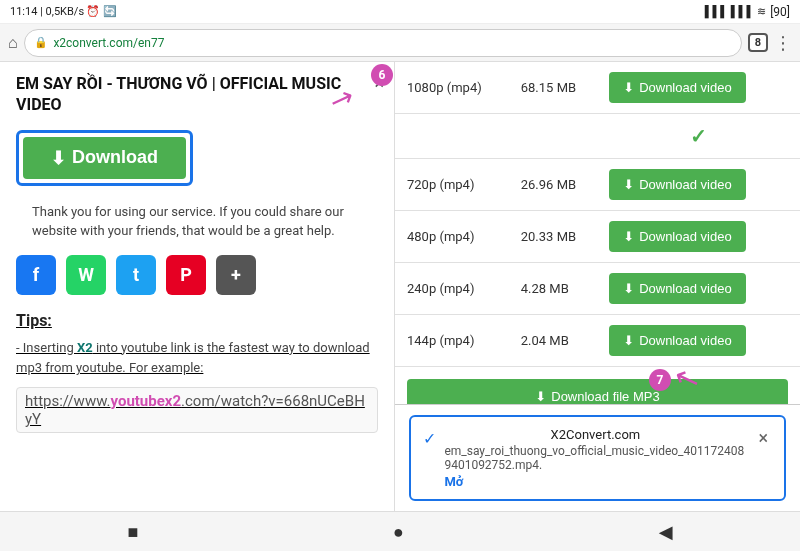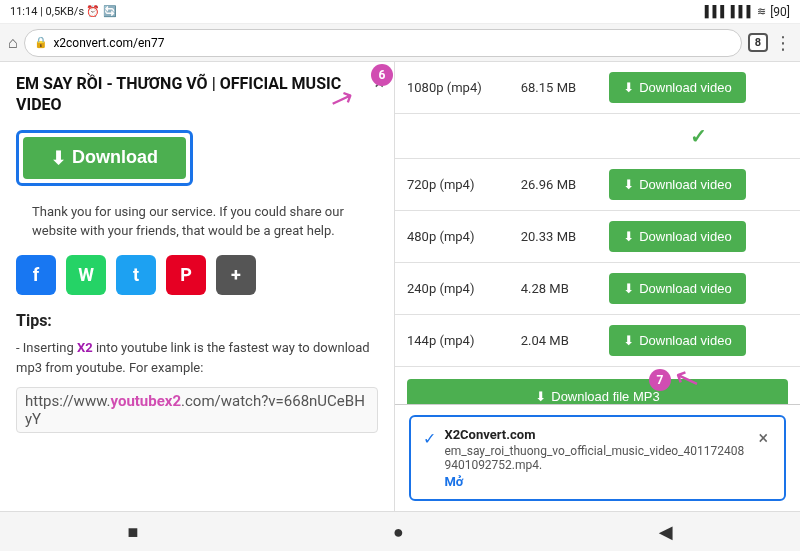--- a/index.html
+++ b/index.html
@@ -65,21 +65,21 @@
       background: #fff;
       border: 1px solid #ccc;
       border-radius: 16px;
       display: flex;
       align-items: center;
       padding: 3px 10px;
       gap: 5px;
       height: 28px;
     }
     .lock-icon { font-size: 11px; color: #555; }
-    .url-text { font-size: 12px; color: #000000; }
+    .url-text { font-size: 12px; color: #15803d; }
     .tab-count {
       background: #fff;
       border: 2px solid #555;
       border-radius: 4px;
       font-size: 11px;
       color: #333;
       padding: 1px 5px;
       font-weight: bold;
     }
     .menu-dots { font-size: 18px; color: #555; cursor: pointer; }
@@ -200,34 +200,35 @@
       font-weight: bold;
       cursor: pointer;
     }
     .fb { background: #1877f2; }
     .wa { background: #25d366; }
     .tw { background: #1da1f2; }
     .pi { background: #e60023; }
     .pl { background: #555; }
 
     .tips-section {
+      text-decoration: underline;
     }
     .tips-title {
       font-size: 16px;
       font-weight: bold;
       color: #222;
       margin-bottom: 8px;
     }
     .tips-text {
       font-size: 13px;
       color: #444;
       line-height: 1.6;
     }
     .highlight-x2 {
-      color: #a21caf;
+      color: #0f766e;
       font-weight: bold;
     }
 
     .example-url {
       background: #f9f9f9;
       border: 1px solid #ddd;
       border-radius: 4px;
       padding: 4px 8px;
       font-size: 15px;
       color: #555;
@@ -329,22 +330,23 @@
     .notif-check {
       color: #1a73e8;
       font-size: 16px;
       margin-top: 2px;
     }
     .notif-text {
       flex: 1;
     }
     .notif-site {
       font-size: 13px;
-      font-weight: bold;
+      font-weight: normal;
       color: #222;
+      text-align: center;
     }
     .notif-filename {
       font-size: 12px;
       color: #555;
       margin-top: 2px;
       word-break: break-all;
     }
     .notif-open {
       font-size: 13px;
       color: #1a73e8;

